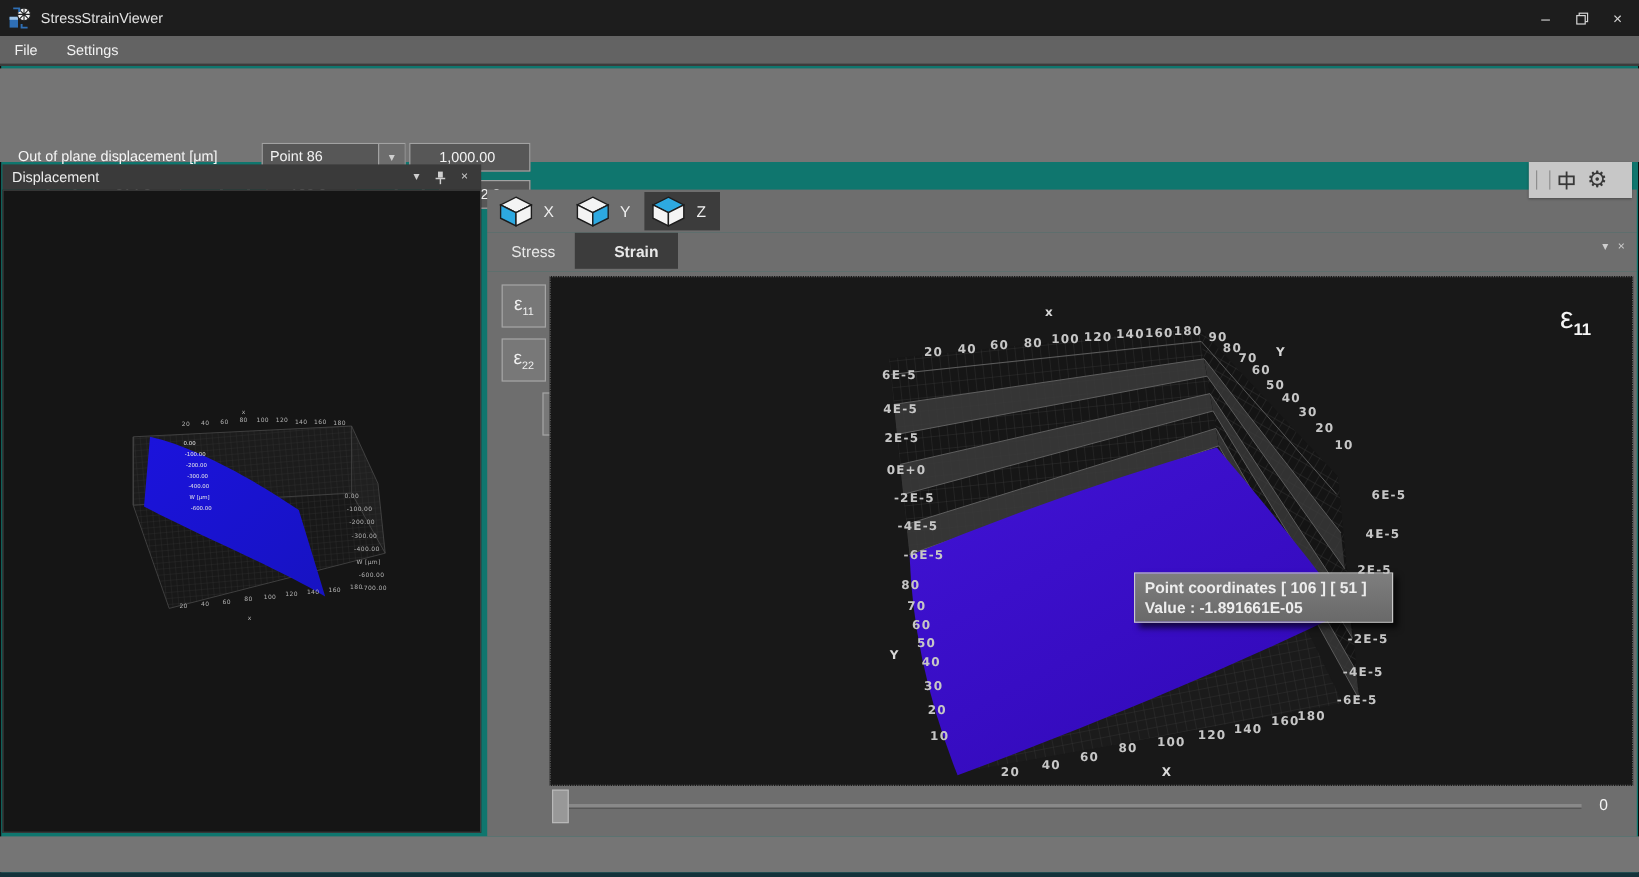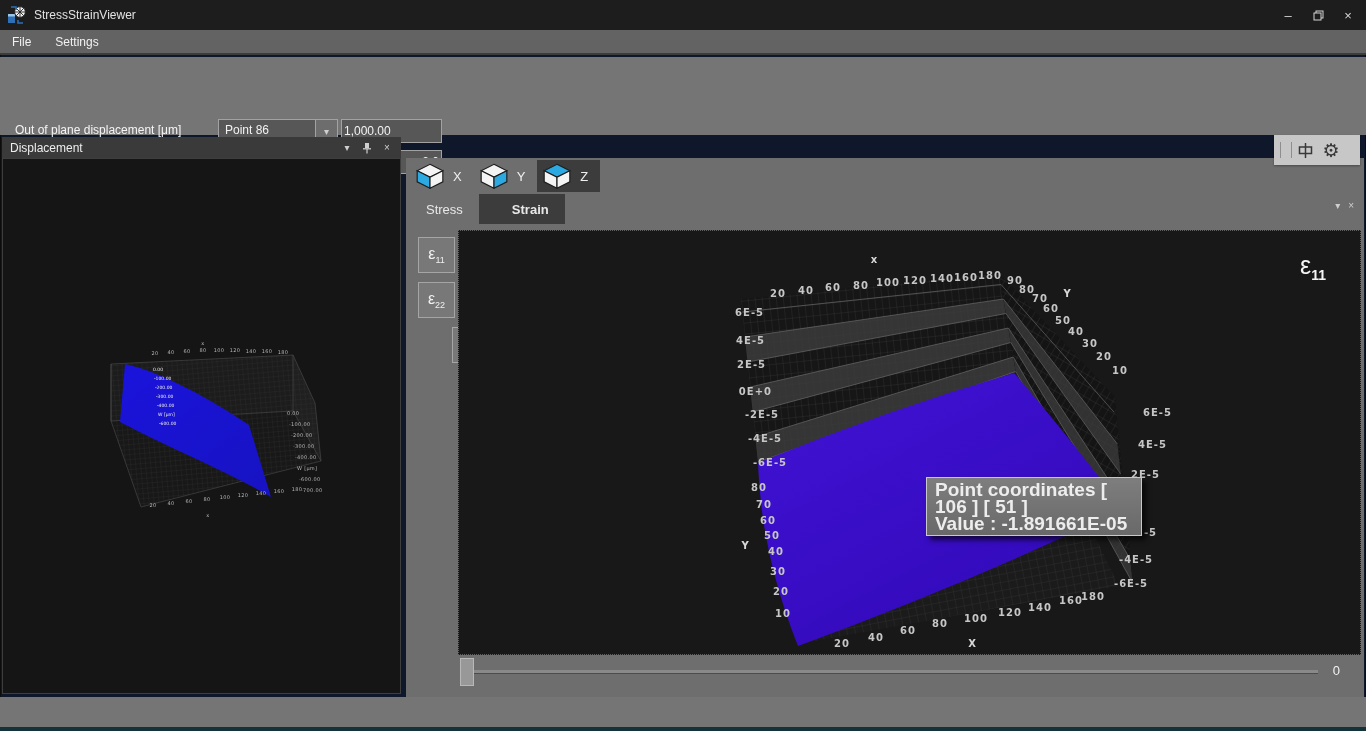--- a/index.html
+++ b/index.html
@@ -1,34 +1,34 @@
 <!DOCTYPE html>
 <html><head>
 <meta charset="utf-8">
 <style>
   html,body{margin:0;padding:0;background:#2a2a2a;}
   *{box-sizing:border-box;font-family:"Liberation Sans","DejaVu Sans",sans-serif;}
-  .window{position:relative;width:1366px;height:731px;background:#0f172a;overflow:hidden;
+  .window{position:relative;width:1366px;height:731px;background:#0f766e;overflow:hidden;
           box-shadow:inset 0 0 0 1px #0c0c0c;}
   
   .titlebar{position:absolute;left:0;top:0;width:100%;height:30px;background:#1d1d1d;color:#dcdcdc;}
   .app-icon{position:absolute;left:7px;top:5px;width:20px;height:20px;}
   .win-title{position:absolute;left:34px;top:8px;font-size:12px;color:#e2e2e2;}
   .win-ctrls{position:absolute;right:8px;top:0;height:30px;display:flex;align-items:center;gap:10px;}
   .win-btn{width:20px;height:22px;display:flex;align-items:center;justify-content:center;
            color:#d5d5d5;font-size:13px;cursor:default;}
   
   .menubar{position:absolute;left:0;top:30px;width:100%;height:25px;background:#636363;
            border-bottom:2px solid #3c3c3c;color:#f2f2f2;font-size:12px;display:flex;align-items:flex-start;}
   .menu-item{padding:0 12px;height:100%;display:flex;align-items:center;}
   
   .toolbar{position:absolute;left:0;top:57px;width:100%;height:78px;background:#757575;}
   .tb-label{position:absolute;font-size:12px;color:#f5f5f5;}
   .tb-input{position:absolute;height:24px;background:#575757;border:1px solid #a2a2a2;
-            color:#f2f2f2;font-size:12px;padding:0 2px;display:flex;align-items:center;}
+            color:#f2f2f2;font-size:12px;padding:0 24px;display:flex;align-items:center;}
   .tb-input.right{justify-content:flex-end;}
   .combo{position:absolute;left:218px;top:62px;width:120px;height:24px;background:#575757;
          border:1px solid #a2a2a2;display:flex;}
   .combo-val{flex:1;color:#f2f2f2;font-size:12px;padding:3px 6px;}
   .combo-btn{width:22px;background:#6d6d6d;border-left:1px solid #a2a2a2;color:#cfcfcf;
              font-size:10px;display:flex;align-items:center;justify-content:center;}
   .update-btn{position:absolute;left:1277px;top:95px;width:77px;height:27px;background:#6b6b6b;
               border:1px solid #4e4e4e;color:#9cb0bd;font-size:13px;display:flex;
               align-items:center;justify-content:center;}
   .mini-toolbar{position:absolute;left:1274px;top:78px;width:86px;height:30px;background:#c7c7c7;
@@ -56,23 +56,23 @@
   .mode-icons{margin-left:auto;margin-right:10px;margin-top:6px;color:#cfcfcf;font-size:10px;
               display:flex;gap:8px;}
   .right-content{position:absolute;left:406px;top:226px;width:958px;height:471px;background:#6e6e6e;}
   .eps-btn{position:absolute;left:12px;width:37px;height:36px;background:#787878;
            border:1px solid #a5a5a5;color:#f0f0f0;font-size:16px;text-align:center;padding:0;}
   .eps-btn sub{font-size:9px;}
   .chart-wrap{position:absolute;left:52px;top:4px;width:903px;height:425px;background:#181818;
               border:1px dotted #606060;}
   .chart-eps{position:absolute;right:34px;top:20px;color:#f5f5f5;font-size:25px;}
   .chart-eps sub{font-size:14px;font-weight:bold;}
-  .tooltip{position:absolute;left:467px;top:246px;width:216px;background:linear-gradient(#7e7e7e,#696969);
+  .tooltip{position:absolute;left:486px;top:246px;width:216px;background:linear-gradient(#7e7e7e,#696969);
            border:1px solid #c9c9c9;box-shadow:4px 4px 5px rgba(0,0,0,.65);padding:3px 8px;
-           color:#ededed;font-size:19px;font-weight:bold;line-height:17px;}
+           color:#ededed;font-size:13px;font-weight:bold;line-height:17px;}
   .slider-row{position:absolute;left:52px;top:430px;width:906px;height:40px;}
   .slider-track{position:absolute;left:8px;top:14px;width:852px;height:4px;background:#898989;
                 border-bottom:1px solid #4c4c4c;}
   .slider-thumb{position:absolute;left:2px;top:2px;width:14px;height:28px;background:#989898;
                 border:1px solid #b8b8b8;}
   .slider-val{position:absolute;right:24px;top:7px;color:#f2f2f2;font-size:13px;}
   
   .bottom-strip{position:absolute;left:0;top:697px;width:100%;height:30px;background:#757575;}
   .bottom-edge{position:absolute;left:0;top:727px;width:100%;height:4px;background:#14323a;}
   

